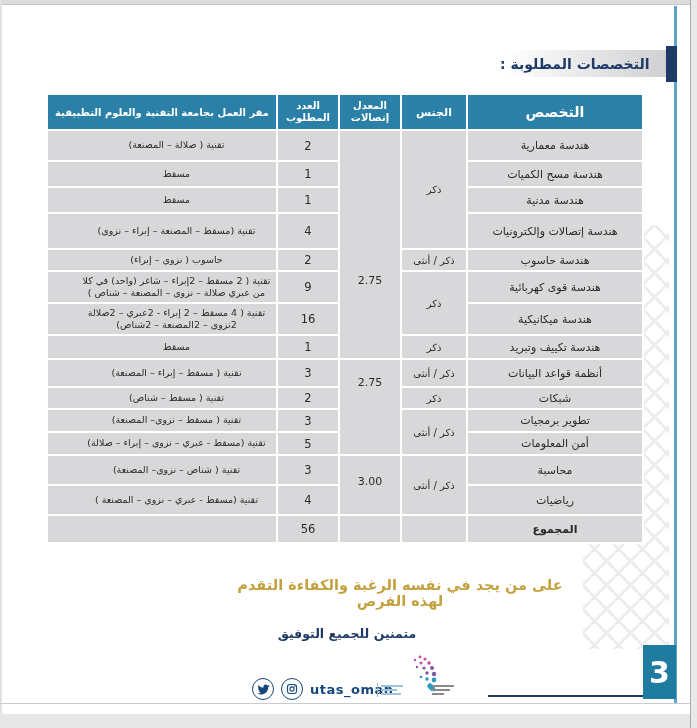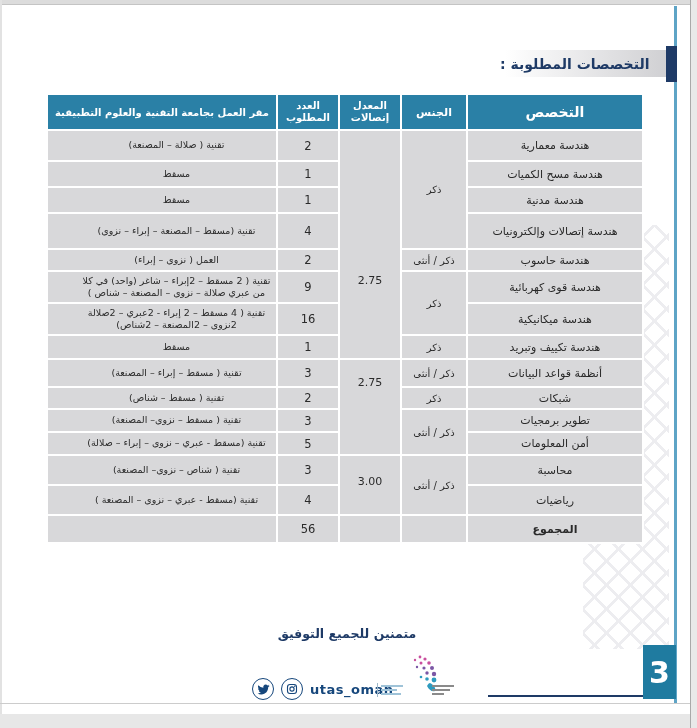--- a/index.html
+++ b/index.html
@@ -126,21 +126,21 @@
       </tr>
       <tr style="height:34px">
         <td class="c-spec">هندسة إتصالات وإلكترونيات</td>
         <td class="c-count">4</td>
         <td class="c-loc">تقنية (مسقط – المصنعة – إبراء – نزوى)</td>
       </tr>
       <tr style="height:20px">
         <td class="c-spec">هندسة حاسوب</td>
         <td class="c-gender">ذكر / أنثى</td>
         <td class="c-count">2</td>
-        <td class="c-loc">العمل ( نزوى – إبراء)</td>
+        <td class="c-loc">حاسوب ( نزوى – إبراء)</td>
       </tr>
       <tr style="height:30px">
         <td class="c-spec">هندسة قوى كهربائية</td>
         <td class="c-gender" rowspan="2">ذكر</td>
         <td class="c-count">9</td>
         <td class="c-loc">تقنية ( 2 مسقط – 2إبراء – شاغر (واحد) في كلا من عبري صلالة – نزوى – المصنعة – شناص )</td>
       </tr>
       <tr style="height:30px">
         <td class="c-spec">هندسة ميكانيكية</td>
         <td class="c-count">16</td>
@@ -192,20 +192,21 @@
         <td class="total-label">المجموع</td>
         <td></td>
         <td></td>
         <td class="c-count">56</td>
         <td></td>
       </tr>
     </tbody>
       </table>
   </div>
 
+  <div class="gold-note">على من يجد في نفسه الرغبة والكفاءة التقدم لهذه الفرص</div>
   <div class="wish-note">متمنين للجميع التوفيق</div>
 
   <div class="footer">
     <div class="social">
       <span class="icon-circle">
         <svg width="13" height="13" viewBox="0 0 24 24">
             <path fill="#16477c" d="M23 5.1c-.8.4-1.7.6-2.6.8a4.5 4.5 0 0 0 2-2.5c-.9.5-1.9.9-2.9 1.1a4.5 4.5 0 0 0-7.8 4.1A12.8 12.8 0 0 1 2.4 4c-1.2 2.1-.6 4.8 1.4 6.1-.7 0-1.4-.2-2-.6 0 2.2 1.5 4.1 3.6 4.5-.7.2-1.4.2-2 .1.6 1.8 2.2 3.1 4.2 3.2A9 9 0 0 1 1 19.2a12.7 12.7 0 0 0 6.9 2c8.3 0 13-7 12.7-13.3.9-.6 1.7-1.4 2.4-2.3z"></path>
           </svg>
       </span>
       <span class="icon-circle">

